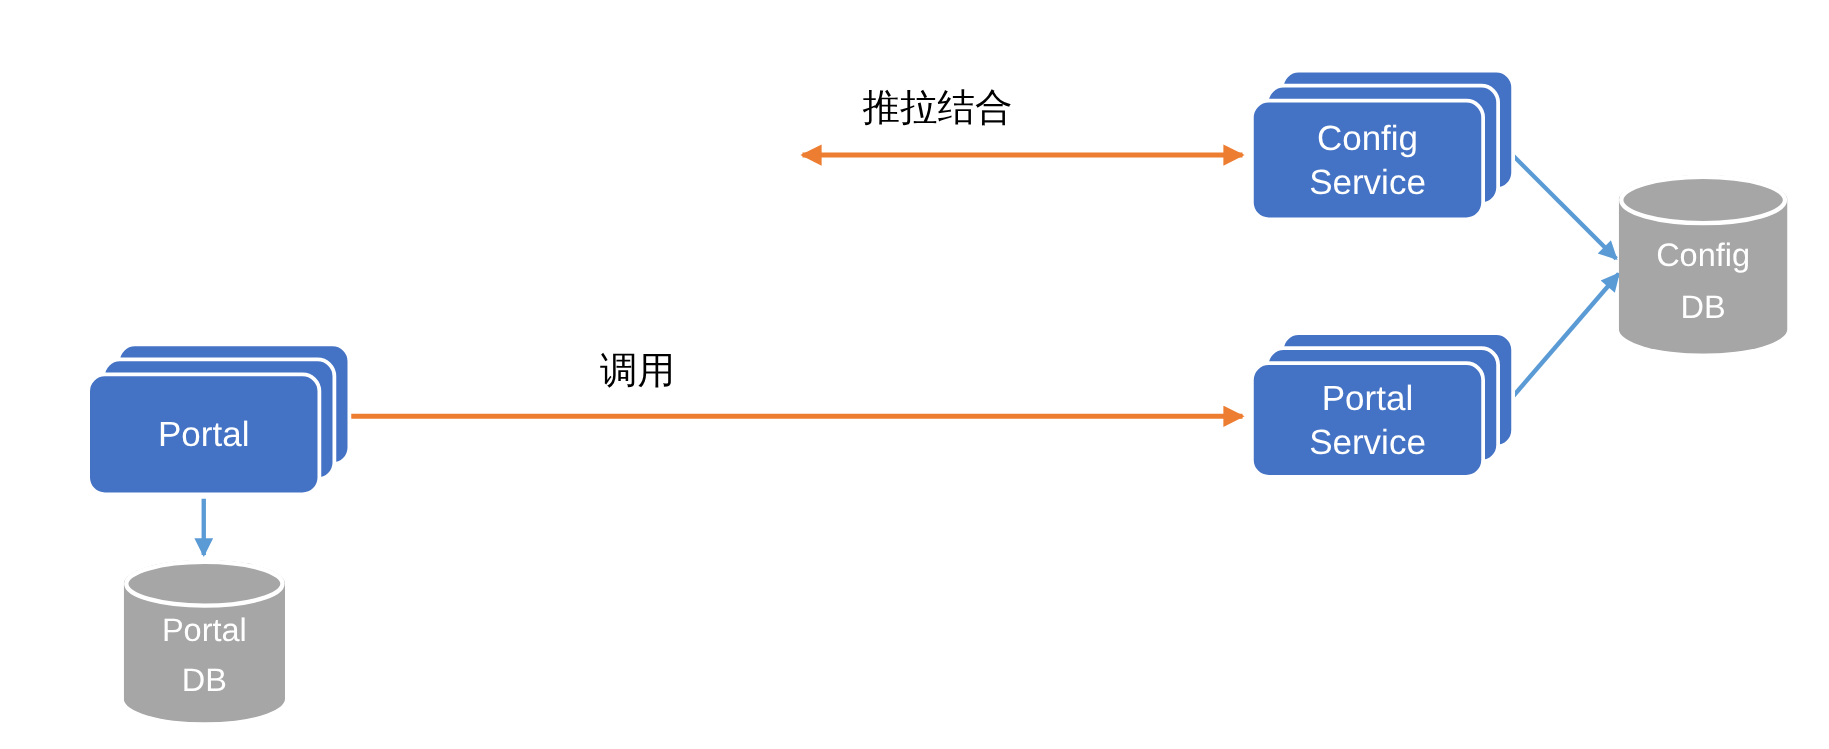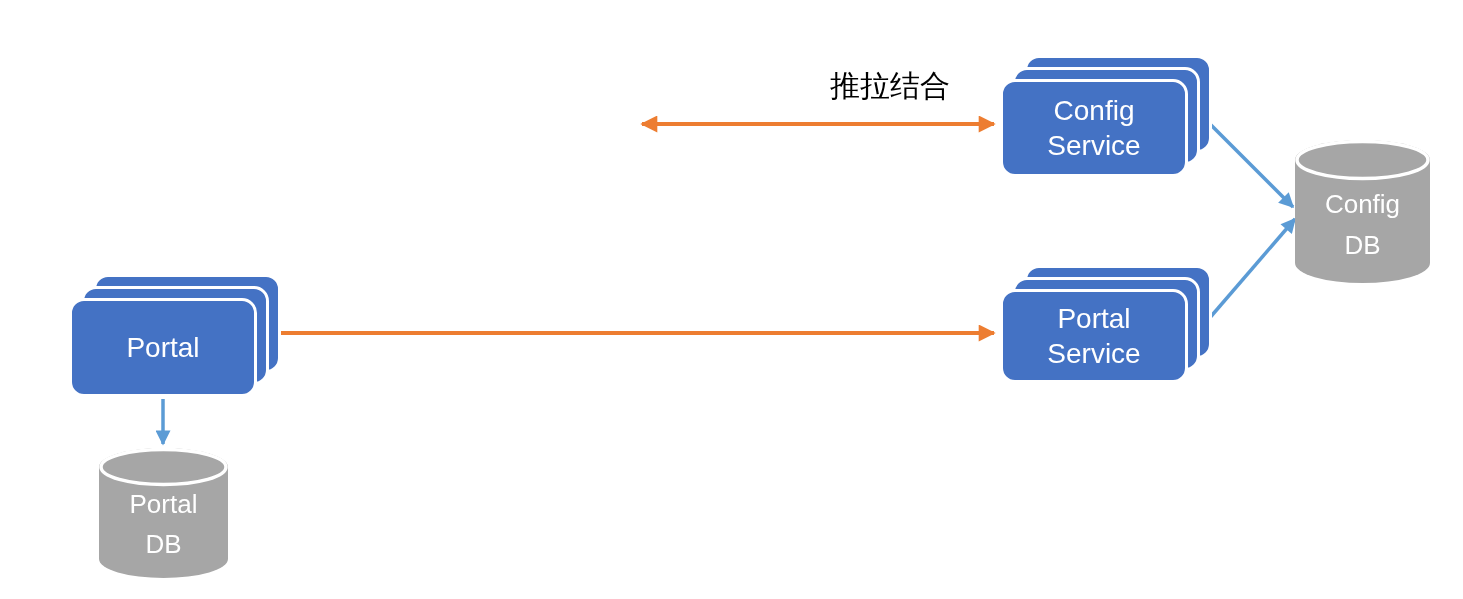--- a/index.html
+++ b/index.html
@@ -25,21 +25,21 @@
                 display:flex; flex-direction:column; align-items:center; justify-content:center;
                 color:#ffffff; font-size:28px; line-height:1.25; text-align:center; }
 
   
   .cyl { position:absolute; }
   .cyl svg { position:absolute; left:0; top:0; }
   .cyl .cyl-label { position:absolute; left:0; right:0; top:30px; bottom:4px;
                 display:flex; flex-direction:column; align-items:center; justify-content:center;
                 color:#ffffff; font-size:26px; line-height:1.55; text-align:center; }
 
-  .edge-label { position:absolute; text-align:right; color:var(--label-black);
+  .edge-label { position:absolute; text-align:left; color:var(--label-black);
                 font-size:30px; font-family:"Liberation Serif","DejaVu Serif",serif; }
 
   .arrows { position:absolute; left:0; top:0; width:1463px; height:599px; pointer-events:none; }
   .arrows line { stroke-linecap:butt; }
   .orange-line { stroke:var(--arrow-orange); stroke-width:4px; }
   .blue-line   { stroke:var(--arrow-blue);   stroke-width:3.5px; }
 </style>
 </head>
 <body>
 
@@ -113,14 +113,15 @@
       <ellipse cx="64.5" cy="19" rx="62.5" ry="17.5" fill="var(--db-gray)" stroke="#ffffff" stroke-width="3.5"></ellipse>
     </svg>
     <div class="cyl-label" style="top:26px;">
       <span>Portal</span>
       <span>DB</span>
     </div>
   </div>
 
   <div class="edge-label" style="left:690px; top:66px; width:260px;">推拉结合</div>
 
+  <div class="edge-label" style="left:480px; top:276px; width:210px;">调用</div>
 
 </div>
 
 </body></html>

